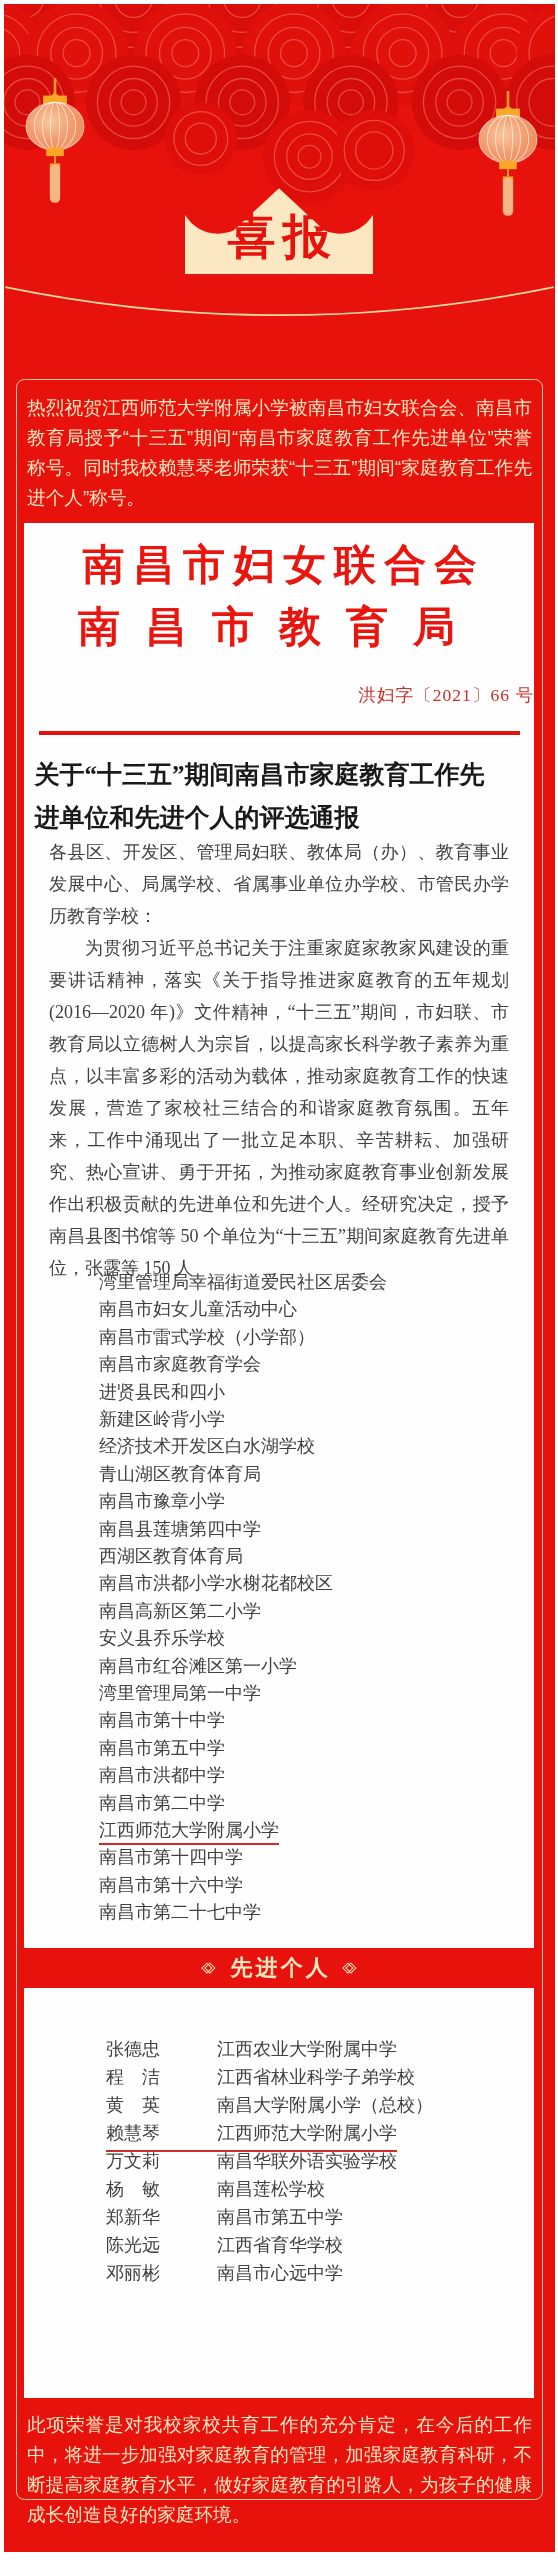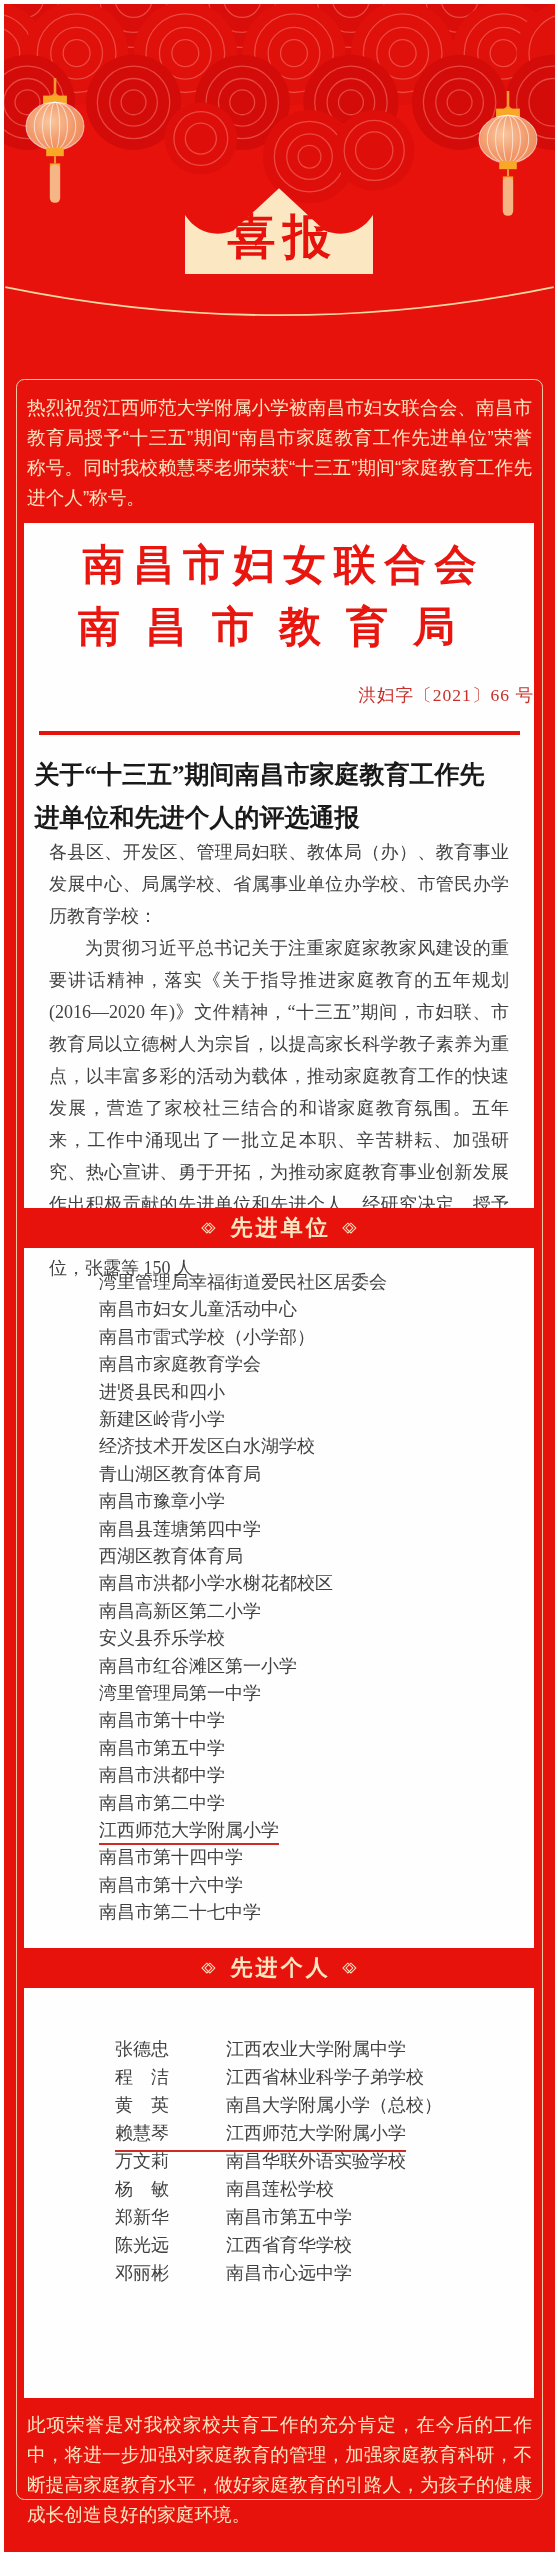--- a/index.html
+++ b/index.html
@@ -94,21 +94,21 @@
     width:7.8px; height:7.8px; border:1.3px solid #fbe8c2; transform:rotate(45deg);
     display:inline-block; background:transparent;
   }
   .ornament .dia + .dia { margin-left:-4.7px; }
 
   .unit-list {
     position:absolute; top:746px; left:75px; right:15.5px;
     list-style:none; color:#414141; font-size:18px;
   }
   .unit-list li { height:27.4px; line-height:27.4px; white-space:nowrap; }
-  .person-list { position:absolute; top:1512px; left:91px; right:15.5px; color:#414141; font-size:18px; }
+  .person-list { position:absolute; top:1512px; left:82px; right:15.5px; color:#414141; font-size:18px; }
   .person-row { height:28px; line-height:28px; white-space:nowrap; }
   .person-name { display:inline-block; width:111px; }
   .hl { border-bottom:2.1px solid #cf2b26; padding-bottom:2.6px; }
   .row-inner { display:inline-block; }
 </style>
 </head>
 <body>
 
 <div class="page">
   <div class="poster">
@@ -285,31 +285,20 @@
       <div class="red-rule"></div>
       <div class="doc-title">
         <div>关于“十三五”期间南昌市家庭教育工作先</div>
         <div>进单位和先进个人的评选通报</div>
       </div>
       <div class="body-text">
         <p>各县区、开发区、管理局妇联、教体局（办）、教育事业发展中心、局属学校、省属事业单位办学校、市管民办学历教育学校：</p>
         <p class="indent">为贯彻习近平总书记关于注重家庭家教家风建设的重要讲话精神，落实《关于指导推进家庭教育的五年规划(2016—2020 年)》文件精神，“十三五”期间，市妇联、市教育局以立德树人为宗旨，以提高家长科学教子素养为重点，以丰富多彩的活动为载体，推动家庭教育工作的快速发展，营造了家校社三结合的和谐家庭教育氛围。五年来，工作中涌现出了一批立足本职、辛苦耕耘、加强研究、热心宣讲、勇于开拓，为推动家庭教育事业创新发展作出积极贡献的先进单位和先进个人。经研究决定，授予南昌县图书馆等 50 个单位为“十三五”期间家庭教育先进单位，张露等 150 人</p>
       </div>
 
-      <div class="section-banner units">
-        <span class="ornament">
-            <span class="dia"></span>
-            <span class="dia"></span>
-          </span>
-        <span class="banner-label">先进单位</span>
-        <span class="ornament">
-            <span class="dia"></span>
-            <span class="dia"></span>
-          </span>
-      </div>
 
       <ul class="unit-list">
   <li><span class="item-text">湾里管理局幸福街道爱民社区居委会</span></li>
 
   <li><span class="item-text">南昌市妇女儿童活动中心</span></li>
 
   <li><span class="item-text">南昌市雷式学校（小学部）</span></li>
 
   <li><span class="item-text">南昌市家庭教育学会</span></li>
 

